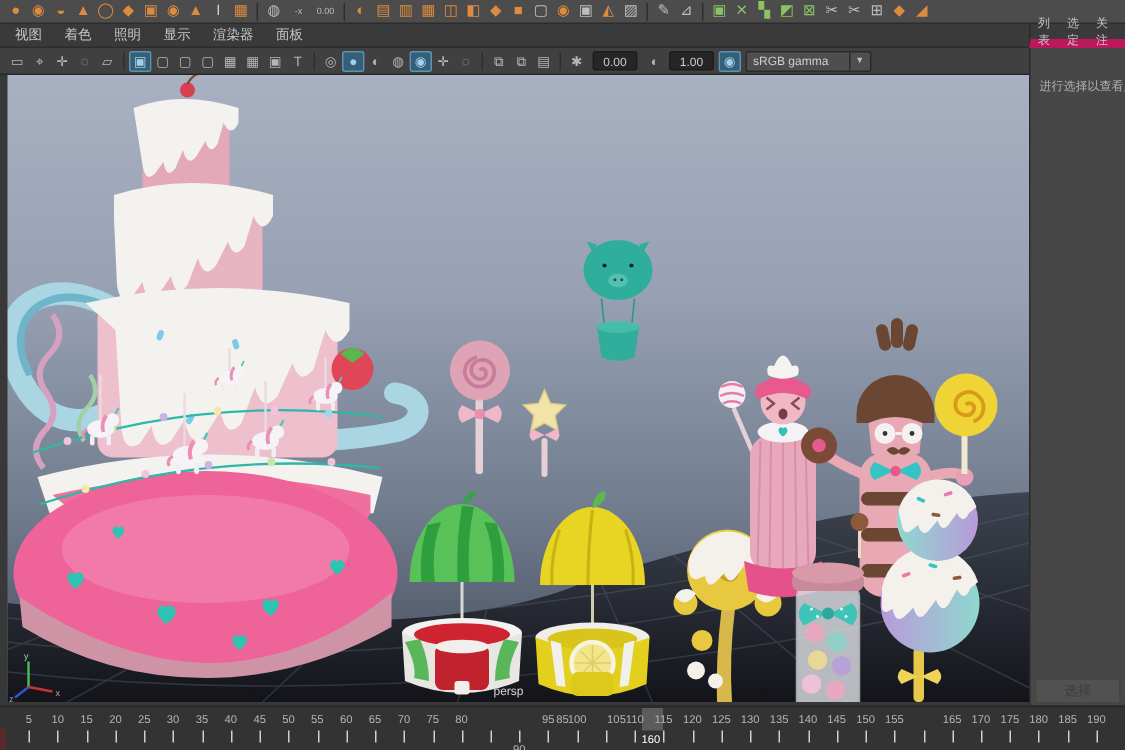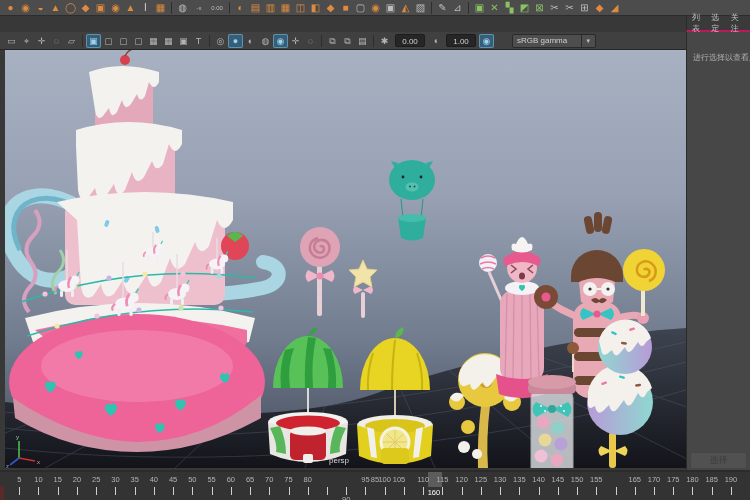--- a/index.html
+++ b/index.html
@@ -27,33 +27,33 @@
                 background:#404040; border-bottom:1px solid #262626;
                 display:flex; align-items:center; padding-left:4px; }
   .tb-icon { width:15px; height:14px; font-size:9px; line-height:14px; text-align:center;
              color:#b5b5b5; flex:0 0 auto; border-radius:2px; }
   .tb-icon.hl { background:#355f78; color:#9fd2ea; box-shadow:inset 0 0 0 1px #5d93ae; }
   .tb-field { height:13px; min-width:30px; background:#262626; color:#cfcfcf; font-size:8px;
               line-height:13px; text-align:center; border:1px solid #1d1d1d; border-radius:2px;
               margin:0 3px; padding:0 2px; }
   .tb-drop { height:14px; background:#4e4e4e; border:1px solid #2a2a2a; color:#cfcfcf;
              font-size:8px; line-height:12px; padding:0 4px; display:flex; align-items:center;
-             border-radius:2px; margin-left:18px; }
+             border-radius:2px; margin-left:3px; }
   .tb-drop .arrow { margin-left:14px; font-size:6px; color:#bdbdbd; border-left:1px solid #2a2a2a;
                     padding-left:3px; }
 
   
   #viewport { position:absolute; left:5px; top:50px; width:681px; height:418px;
               background:linear-gradient(#a8b1c2 0%, #97a1b3 35%, #707b8e 70%, #434b5a 100%);
               overflow:hidden; }
   #persp-label { position:absolute; left:324px; top:406px; font-size:8px; color:#d6d6d6; }
 
   
   #attr-header { position:absolute; left:686px; top:16px; width:64px; height:16px;
-                 background:#3a3a3a; border-bottom:2px solid #be185d; border-left:1px solid #2a2a2a;
+                 background:#3a3a3a; border-bottom:6px solid #be185d; border-left:1px solid #2a2a2a;
                  display:flex; align-items:center; padding-left:5px; }
   .attr-menu { font-size:8px; color:#c4c4c4; margin-right:6px; }
   #attr-panel { position:absolute; left:686px; top:32px; width:64px; height:438px;
                 background:#474747; border-left:1px solid #2a2a2a; overflow:hidden; }
   #attr-message { position:absolute; left:6px; top:20px; width:70px; font-size:8px; color:#b2b2b2;
                   white-space:nowrap; overflow:hidden; }
   #attr-select-btn { position:absolute; left:3px; top:420px; width:57px; height:17px;
                      background:#515151; border:1px solid #454545; border-radius:2px;
                      font-size:9px; color:#3d3d3d; text-align:center; line-height:15px; }
 
@@ -110,20 +110,28 @@
       <span class="shelf-icon" style="color: rgb(139, 194, 98);">▚</span>
       <span class="shelf-icon" style="color: rgb(139, 194, 98);">◩</span>
       <span class="shelf-icon" style="color: rgb(139, 194, 98);">⊠</span>
       <span class="shelf-icon" style="color: rgb(189, 189, 189);">✂</span>
       <span class="shelf-icon" style="color: rgb(189, 189, 189);">✂</span>
       <span class="shelf-icon" style="color: rgb(189, 189, 189);">⊞</span>
       <span class="shelf-icon" style="color: rgb(221, 139, 63);">◆</span>
       <span class="shelf-icon" style="color: rgb(221, 139, 63);">◢</span>
     </div>
 
+  <div id="menubar">
+      <span class="menu-item">视图</span>
+      <span class="menu-item">着色</span>
+      <span class="menu-item">照明</span>
+      <span class="menu-item">显示</span>
+      <span class="menu-item">渲染器</span>
+      <span class="menu-item">面板</span>
+    </div>
 
   <div id="vp-toolbar">
     <span id="tb-icons-a" style="display:flex;align-items:center;">
         <span class="tb-icon">▭</span>
         <span class="tb-icon">⌖</span>
         <span class="tb-icon">✛</span>
         <span class="tb-icon">◌</span>
         <span class="tb-icon">▱</span>
         <span class="vsep"></span>
         <span class="tb-icon hl">▣</span>
@@ -516,21 +524,21 @@
       <span class="tl-label" style="left: 307.76px;">80</span>
       <span class="tl-tick" style="left: 307.76px;"></span>
       <span class="tl-label" style="left: 326.995px; margin-left: 48px;">85</span>
       <span class="tl-tick" style="left: 326.995px;"></span>
       <span class="tl-label" style="left: 346.23px; margin-top: 20px;">90</span>
       <span class="tl-tick" style="left: 346.23px;"></span>
       <span class="tl-label" style="left: 365.465px;">95</span>
       <span class="tl-tick" style="left: 365.465px;"></span>
       <span class="tl-label" style="left: 384.7px;">100</span>
       <span class="tl-tick" style="left: 384.7px;"></span>
-      <span class="tl-label" style="left: 399px;">105</span>
+      <span class="tl-label" style="left: 411px;">105</span>
       <span class="tl-tick" style="left: 403.935px;"></span>
       <span class="tl-label" style="left: 423.17px;">110</span>
       <span class="tl-tick" style="left: 423.17px;"></span>
       <span class="tl-label" style="left: 442.405px;">115</span>
       <span class="tl-tick" style="left: 442.405px;"></span>
       <span class="tl-label" style="left: 461.64px;">120</span>
       <span class="tl-tick" style="left: 461.64px;"></span>
       <span class="tl-label" style="left: 480.875px;">125</span>
       <span class="tl-tick" style="left: 480.875px;"></span>
       <span class="tl-label" style="left: 500.11px;">130</span>

